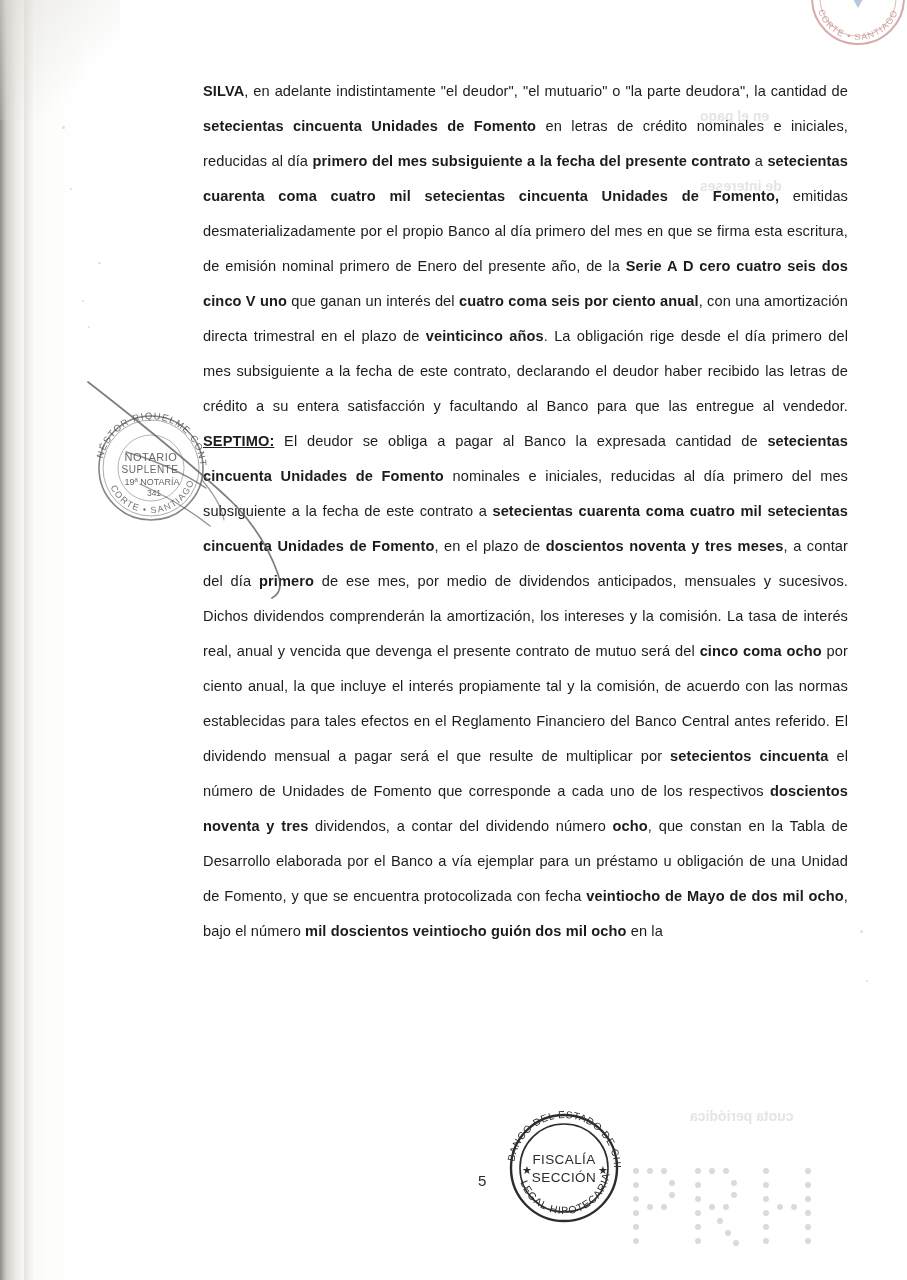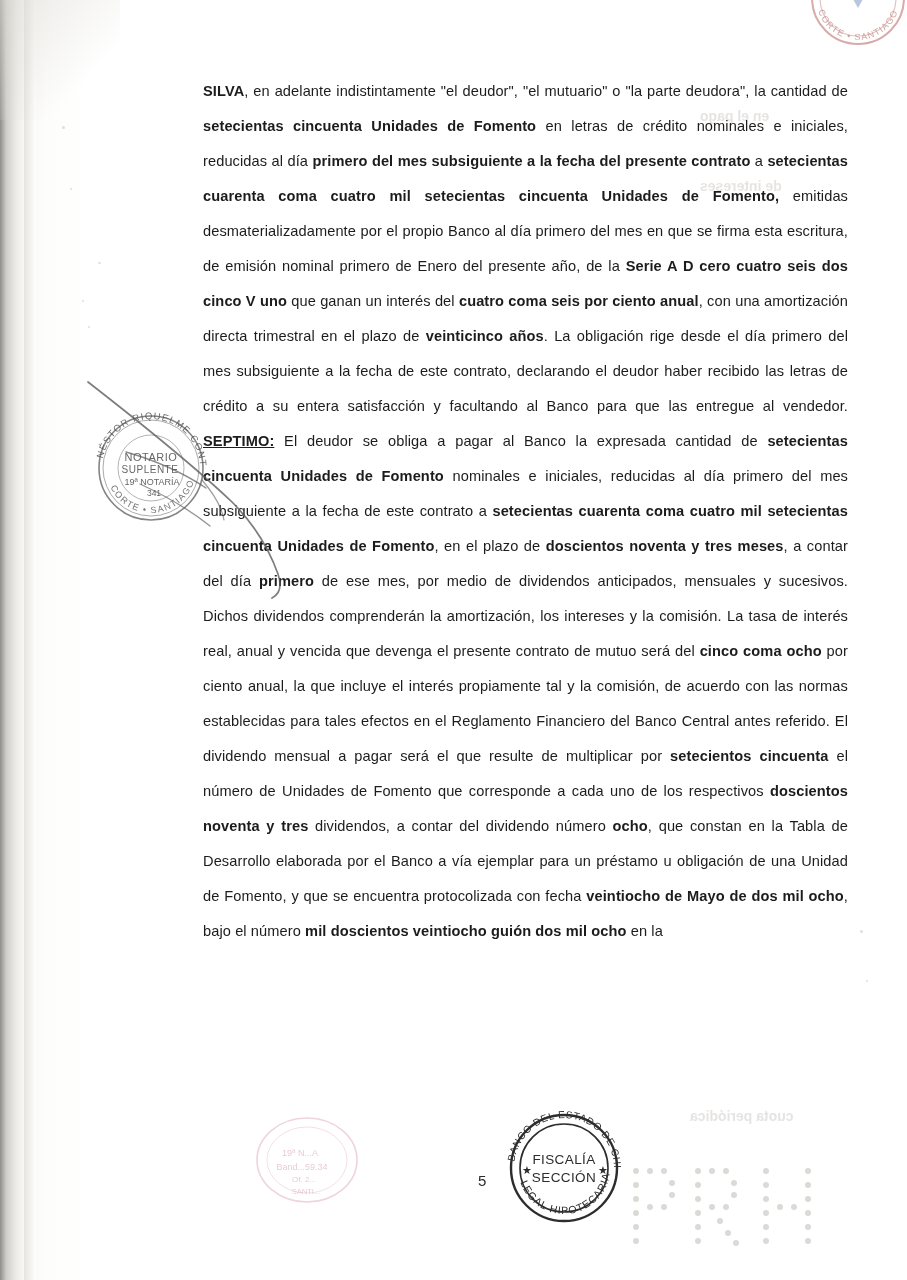--- a/index.html
+++ b/index.html
@@ -187,32 +187,20 @@
       </text>
       <g font-family="Liberation Sans, sans-serif" fill="#2d2d2d" text-anchor="middle">
         <text x="64" y="60" font-size="13.5" letter-spacing=".4">FISCALÍA</text>
         <text x="64" y="78" font-size="13.5" letter-spacing=".4">SECCIÓN</text>
       </g>
       <text x="22" y="70" font-size="11" fill="#2d2d2d">★</text>
       <text x="98" y="70" font-size="11" fill="#2d2d2d">★</text>
     </svg>
   </div>
 
-  <div class="stamp pink-stamp">
-    <svg viewBox="0 0 118 96" width="118" height="96">
-      <ellipse cx="59" cy="48" rx="50" ry="42" fill="none" stroke="#c8718f" stroke-width="1.6" opacity=".55"></ellipse>
-      <ellipse cx="59" cy="48" rx="40" ry="33" fill="none" stroke="#c8718f" stroke-width="1" opacity=".4"></ellipse>
-      <g font-family="Liberation Sans, sans-serif" fill="#bd6b87" opacity=".65" text-anchor="middle">
-        <text x="52" y="44" font-size="9">19ª N...A</text>
-        <text x="54" y="58" font-size="9">Band...59.34</text>
-        <text x="56" y="70" font-size="8">Of. 2...</text>
-        <text x="58" y="82" font-size="7.5">SANTI...</text>
-      </g>
-    </svg>
-  </div>
 
   <div class="stamp court-stamp">
     <svg viewBox="0 0 104 104" width="104" height="104">
       <defs>
         <path id="courtBot" d="M 10,52 A 42,42 0 0 0 94,52"></path>
       </defs>
       <circle cx="52" cy="52" r="46" fill="none" stroke="#b0605c" stroke-width="2" opacity=".7"></circle>
       <circle cx="52" cy="52" r="38" fill="none" stroke="#b0605c" stroke-width="1.2" opacity=".5"></circle>
       <path d="M 42,44 L 62,44 L 52,62 Z" fill="#7f9bc4" opacity=".75"></path>
       <text font-family="Liberation Sans, sans-serif" font-size="9" fill="#b0605c" opacity=".8" letter-spacing="1.2">

